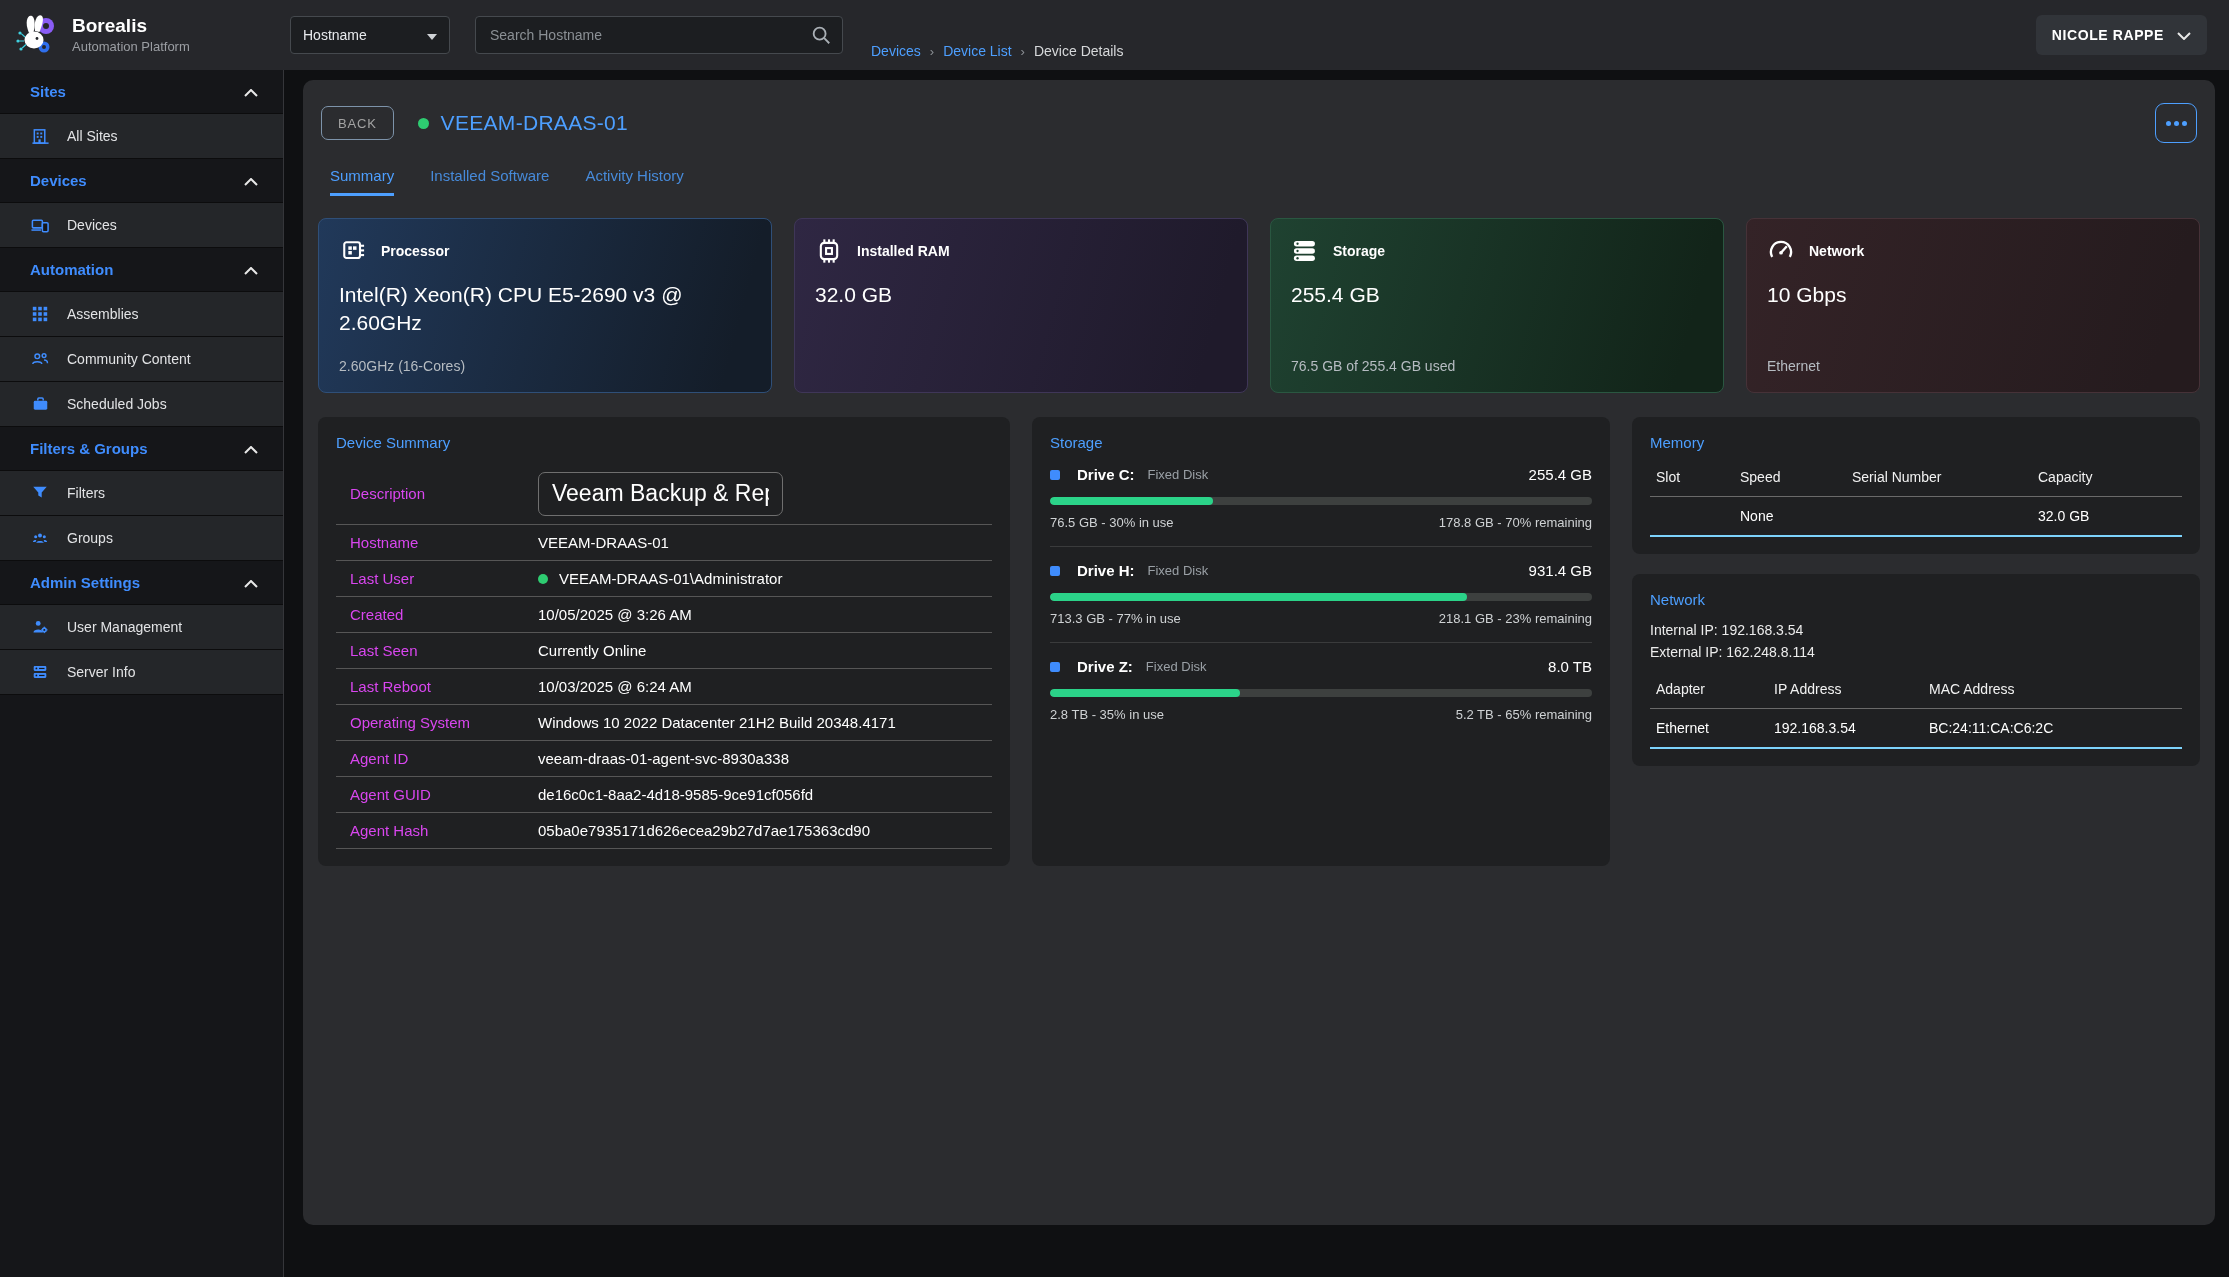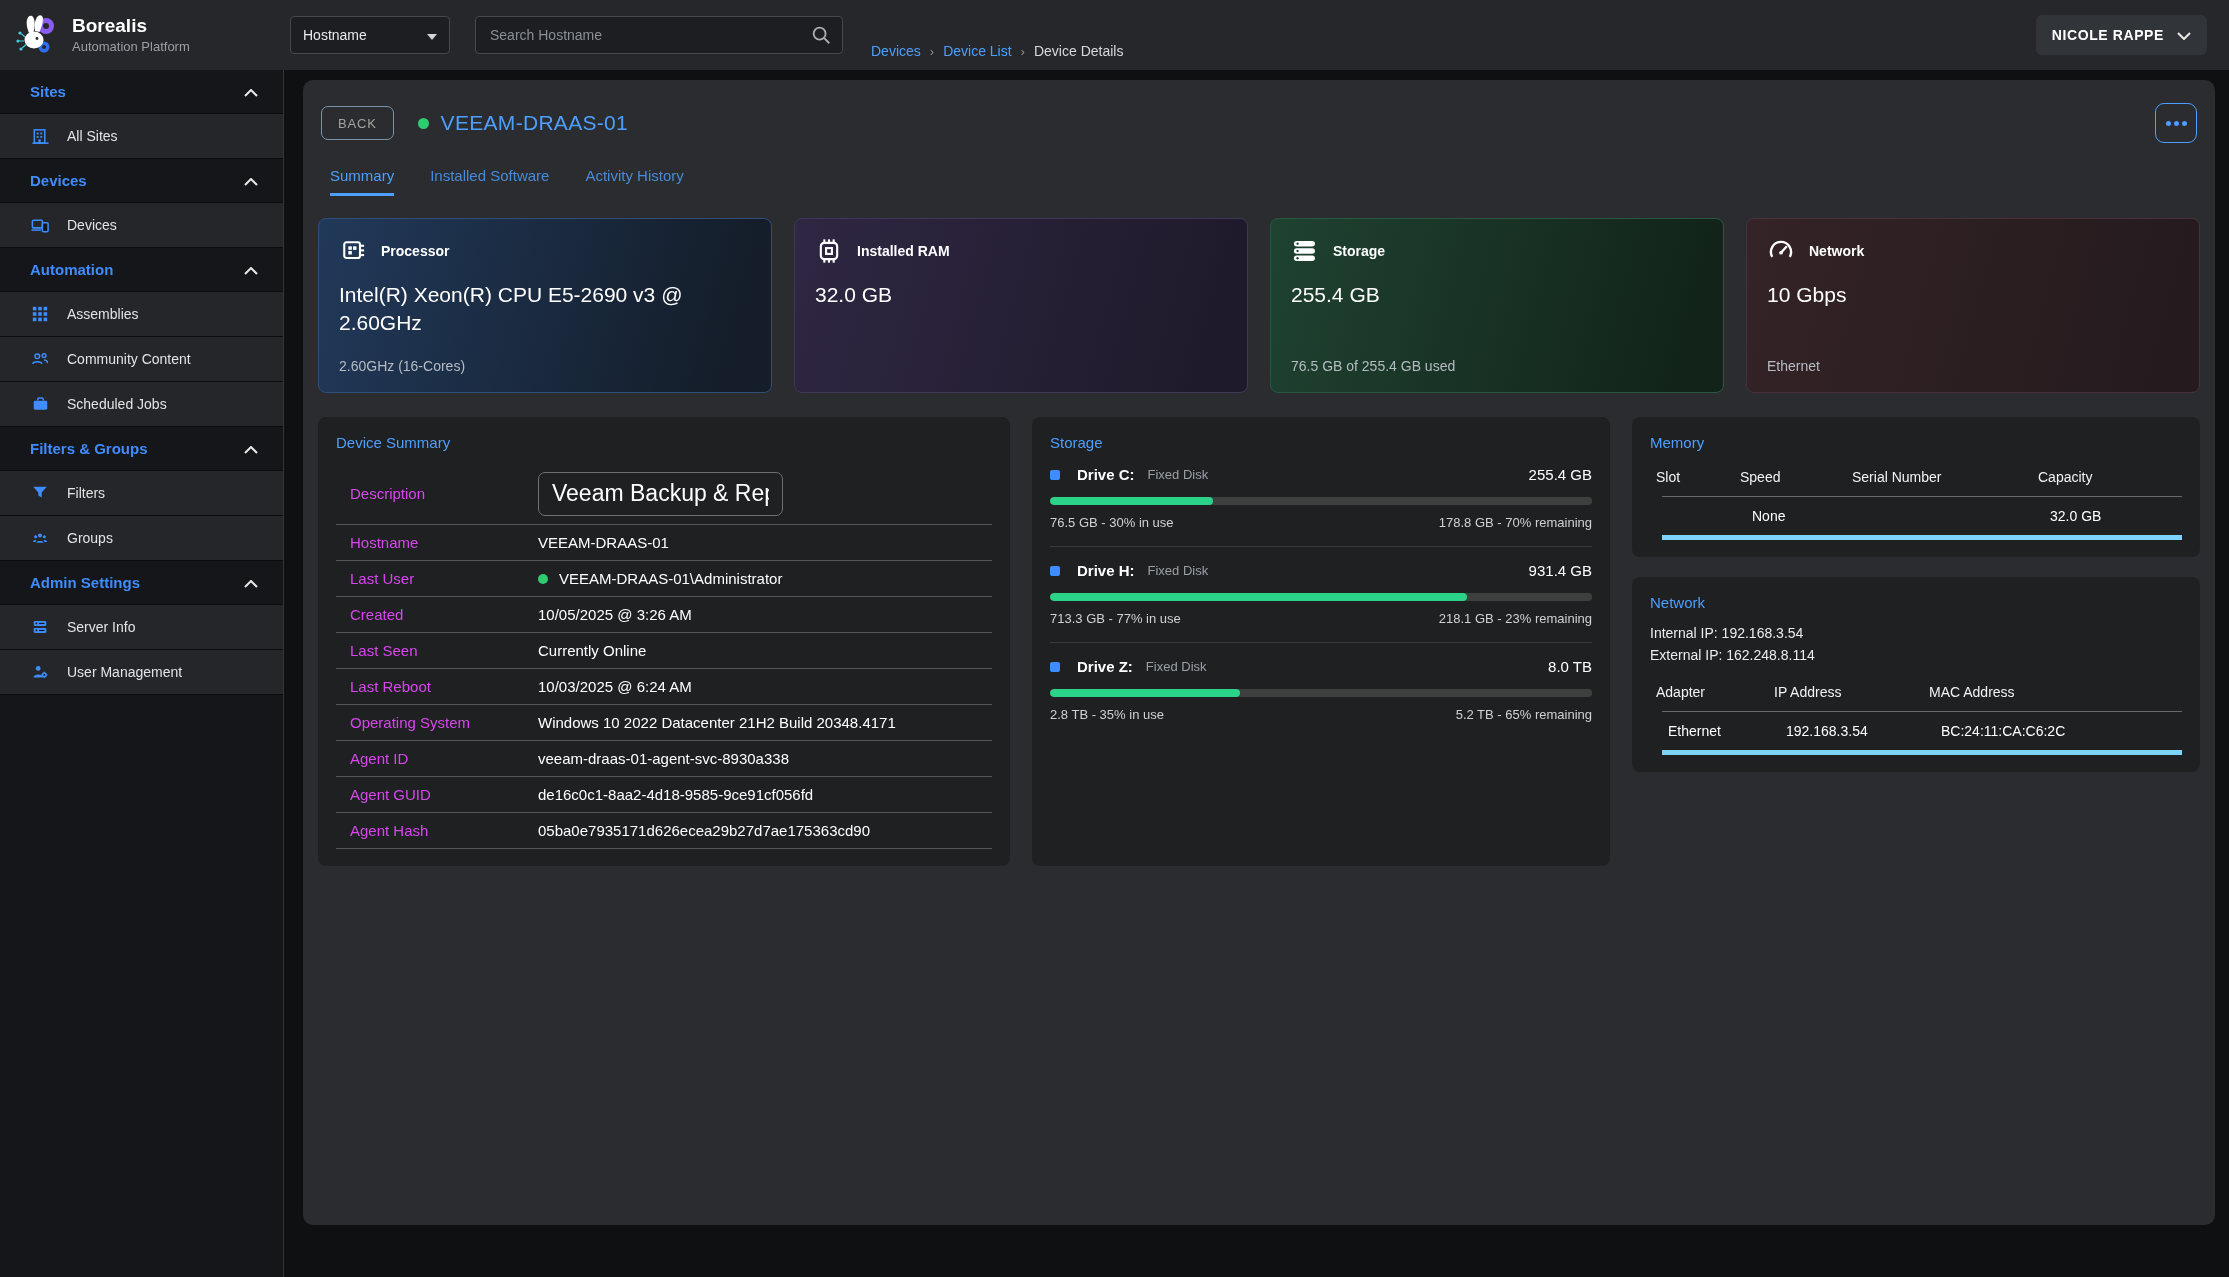--- a/index.html
+++ b/index.html
@@ -90,21 +90,21 @@
   .drive-size { margin-left:auto; font-size:15px; }
   .track { height:8px; background:#3d403f; border-radius:4px; margin-top:14px; overflow:hidden; }
   .fill { height:100%; background:#2bd389; border-radius:4px; }
   .drive-stats { display:flex; justify-content:space-between; font-size:13px; color:#cfd2d4; margin-top:10px; }
   
   .right-col { display:flex; flex-direction:column; gap:20px; align-self:start; }
   .tbl { margin-top:14px; font-size:14px; }
   .mem-grid { display:grid; grid-template-columns:84px 112px 186px 1fr; }
   .net-grid { display:grid; grid-template-columns:118px 155px 1fr; }
   .tbl-head { padding:4px 0 11px 6px; color:#f2f2f2; }
-  .tbl-row { padding:11px 0 11px 6px; border-top:1px solid #6a6a6a; border-bottom:5px solid #7dd3fc; color:#fff;margin-left:12px; }
+  .tbl-row { padding:11px 0 11px 6px; border-top:1px solid #6a6a6a; border-bottom:2px solid #7dd3fc; color:#fff; }
   .net-info { margin-top:12px; font-size:14px; line-height:1.55; color:#ececec; }
 </style>
 </head>
 <body>
 
 <header class="topbar">
   <div class="brand">
     <span>
       <svg width="46" height="46" viewBox="0 0 46 46">
         <circle cx="33" cy="15" r="8" fill="#8a5cf5"></circle>
@@ -275,45 +275,45 @@
   </div>
 
   <div class="side-header">
     <span>Admin Settings</span>
     <span><svg width="14" height="8" viewBox="0 0 14 8">
           <path d="M1 7 L7 1 L13 7" stroke="#e8e8e8" stroke-width="2" fill="none"></path>
         </svg></span>
   </div>
   <div class="side-item">
     <span class="sicon">
-      <svg width="18" height="18" viewBox="0 0 20 20" fill="currentColor">
-        <rect x="3" y="3.2" width="14" height="5.6" rx="1.2"></rect>
-        <rect x="3" y="11" width="14" height="5.6" rx="1.2"></rect>
-        <circle cx="6" cy="6" r="1" fill="#151619"></circle>
-          <circle cx="6" cy="13.8" r="1" fill="#151619"></circle>
-        <rect x="9" y="5.4" width="6" height="1.3" fill="#151619"></rect>
-          <rect x="9" y="13.2" width="6" height="1.3" fill="#151619"></rect>
-      </svg>
-    </span>
-    <span>Server Info</span>
-  </div>
-  <div class="side-item">
-    <span class="sicon">
       <svg width="20" height="18" viewBox="0 0 20 20" fill="currentColor">
         <circle cx="8" cy="6" r="2.7"></circle>
         <path d="M2.8 16 c0-4.2 10.4-4.2 10.4 0 Z"></path>
         <circle cx="14.8" cy="13.2" r="2.8"></circle>
         <circle cx="14.8" cy="13.2" r="1.1" fill="#151619"></circle>
         <rect x="14.2" y="9.6" width="1.2" height="1.6"></rect>
           <rect x="14.2" y="15.2" width="1.2" height="1.6"></rect>
         <rect x="11.2" y="12.6" width="1.6" height="1.2"></rect>
           <rect x="16.8" y="12.6" width="1.6" height="1.2"></rect>
       </svg>
     </span>
     <span>User Management</span>
+  </div>
+  <div class="side-item">
+    <span class="sicon">
+      <svg width="18" height="18" viewBox="0 0 20 20" fill="currentColor">
+        <rect x="3" y="3.2" width="14" height="5.6" rx="1.2"></rect>
+        <rect x="3" y="11" width="14" height="5.6" rx="1.2"></rect>
+        <circle cx="6" cy="6" r="1" fill="#151619"></circle>
+          <circle cx="6" cy="13.8" r="1" fill="#151619"></circle>
+        <rect x="9" y="5.4" width="6" height="1.3" fill="#151619"></rect>
+          <rect x="9" y="13.2" width="6" height="1.3" fill="#151619"></rect>
+      </svg>
+    </span>
+    <span>Server Info</span>
   </div>
 </aside>
 
 <main class="main">
   <div class="container">
 
     <div class="page-head">
       <button class="back-btn">BACK</button>
       <span class="status-dot"></span>
       <span class="page-title">VEEAM-DRAAS-01</span>

